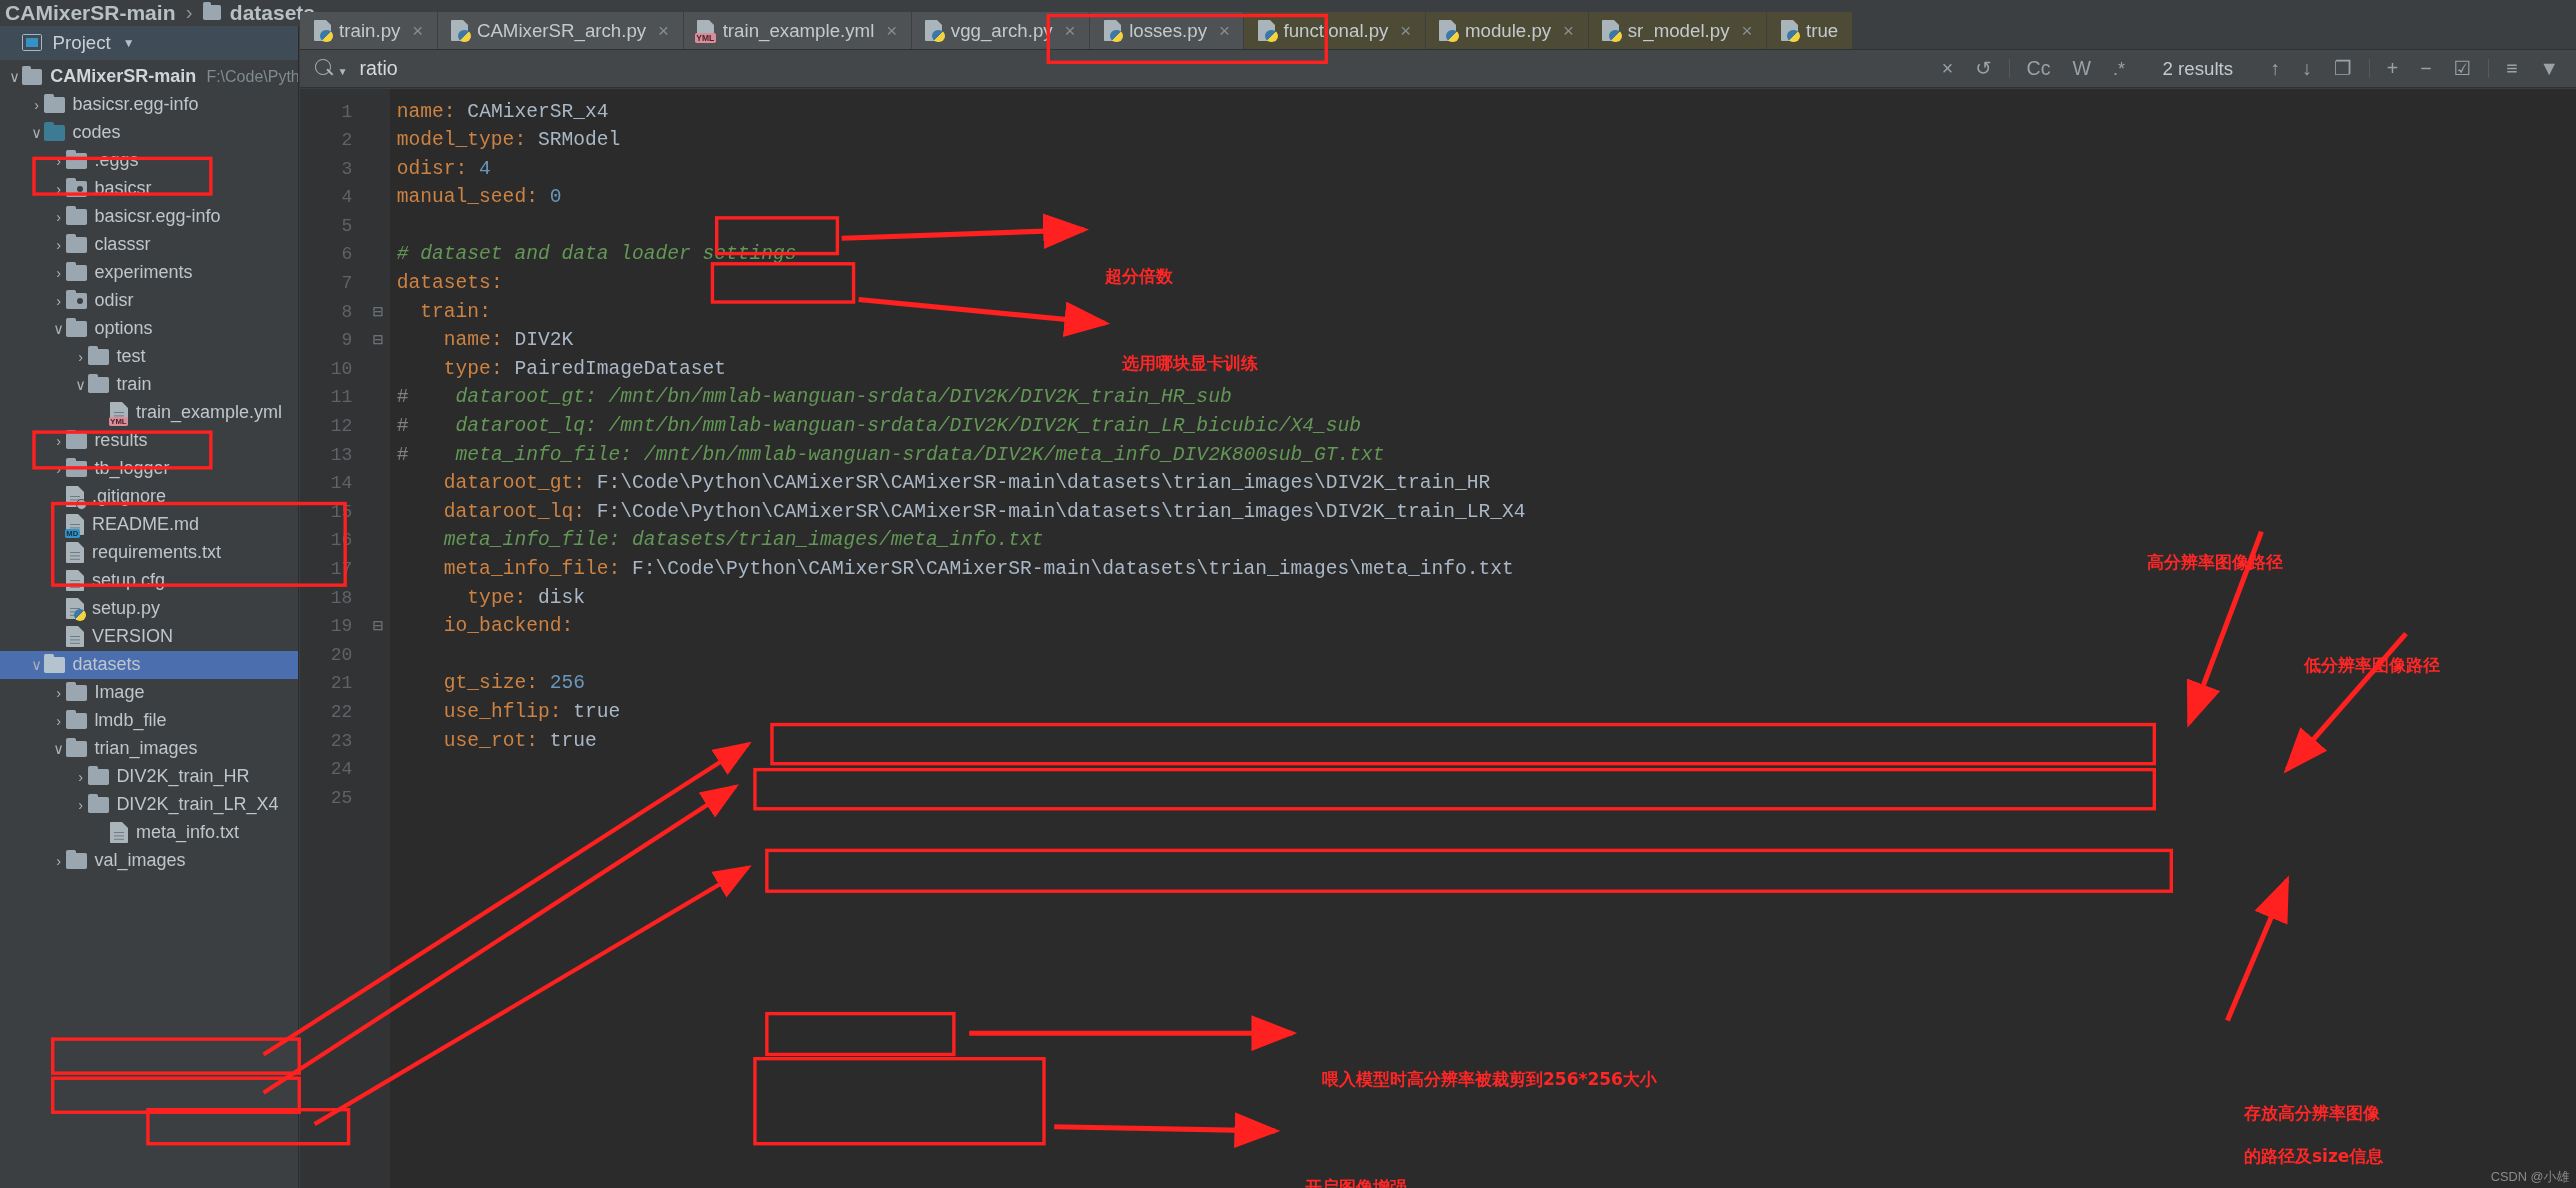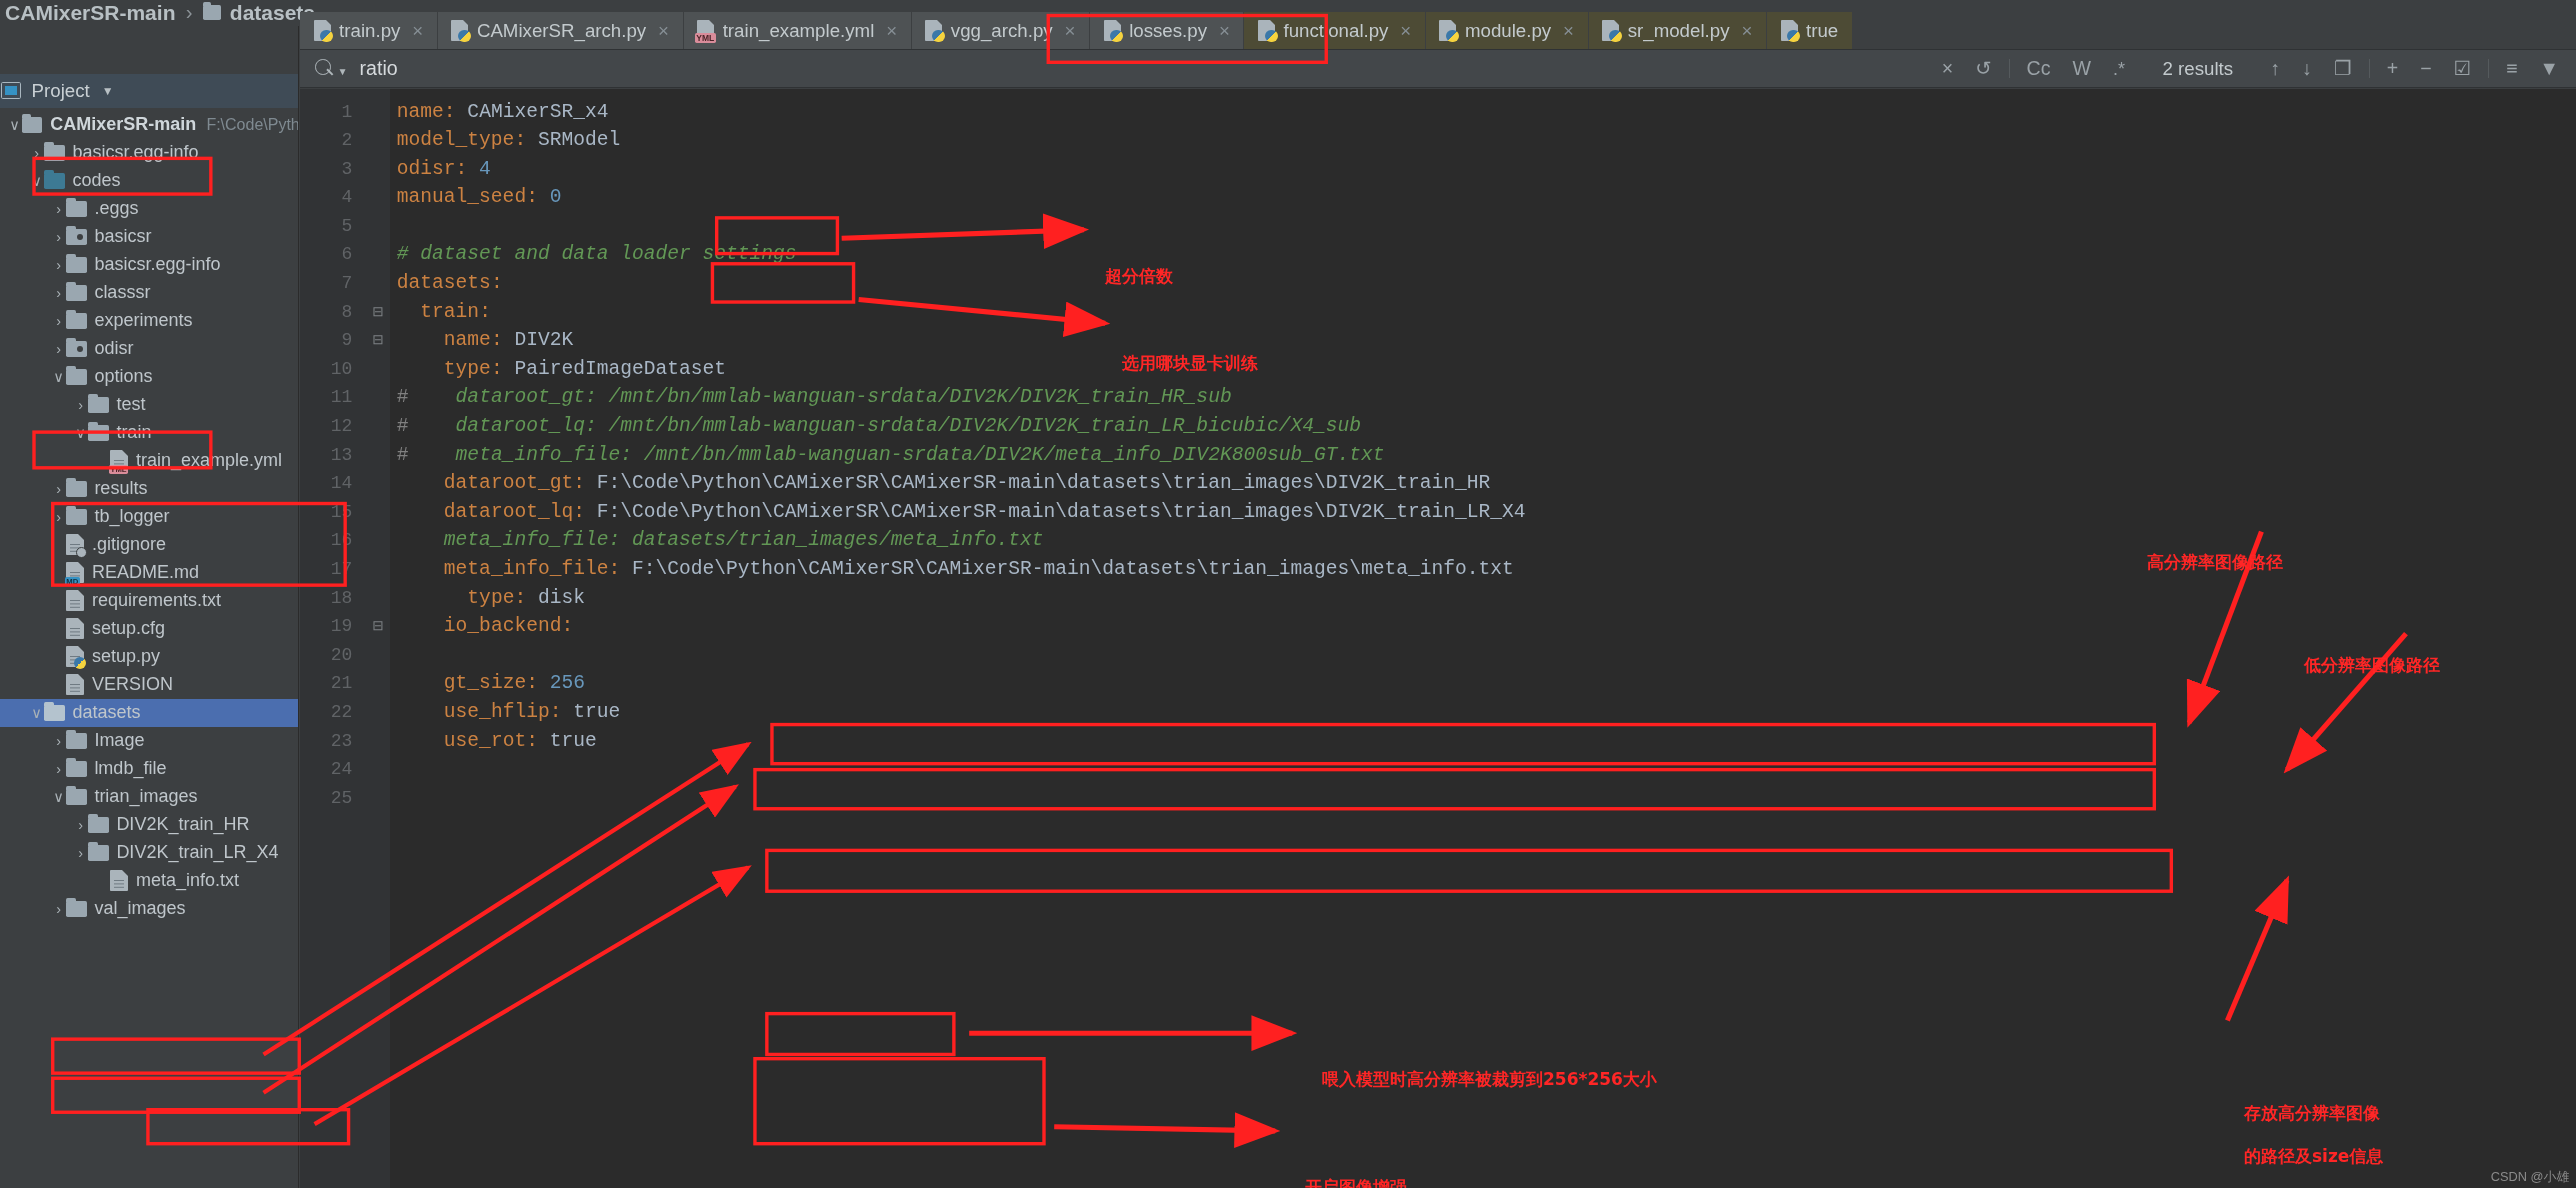--- a/index.html
+++ b/index.html
@@ -25,21 +25,21 @@
     position:relative;
   }
   .bc-folder-ico::before{content:"";position:absolute;left:0;top:-3.4px;width:8.5px;height:4.3px;background:#9aa7b0;border-radius:1.7px 1.7px 0 0;}
 
   
   .proj-panel {
     position:absolute; left:0; top:25.5px; width:299px; height:1163px;
     background:#3c3f41; border-right:0.9px solid #2b2b2b; overflow:hidden;
   }
   .proj-header {
-    height:34px; background:#3f4b56; display:flex; align-items:center; padding-left:1px;margin-top:48px;
+    height:34px; background:#3f4b56; display:flex; align-items:center; padding-left:22px;
   }
   .proj-header .pico {
     width:20.4px;height:17px;border:1.7px solid #a9b7c0;border-radius:1.7px;margin-right:10.2px;
     display:flex;align-items:center;justify-content:center;
   }
   .proj-header .pico i{display:block;width:12px;height:9.4px;background:#3592c4;}
   .proj-header .ptitle{color:#c9d0d4;font-size:18.7px;}
   .proj-header .pcaret{margin-left:12px;color:#b8c0c4;font-size:12px;}
 
   .tree { padding-top:3.4px; font-size:18px; color:#bfc6cb; }

